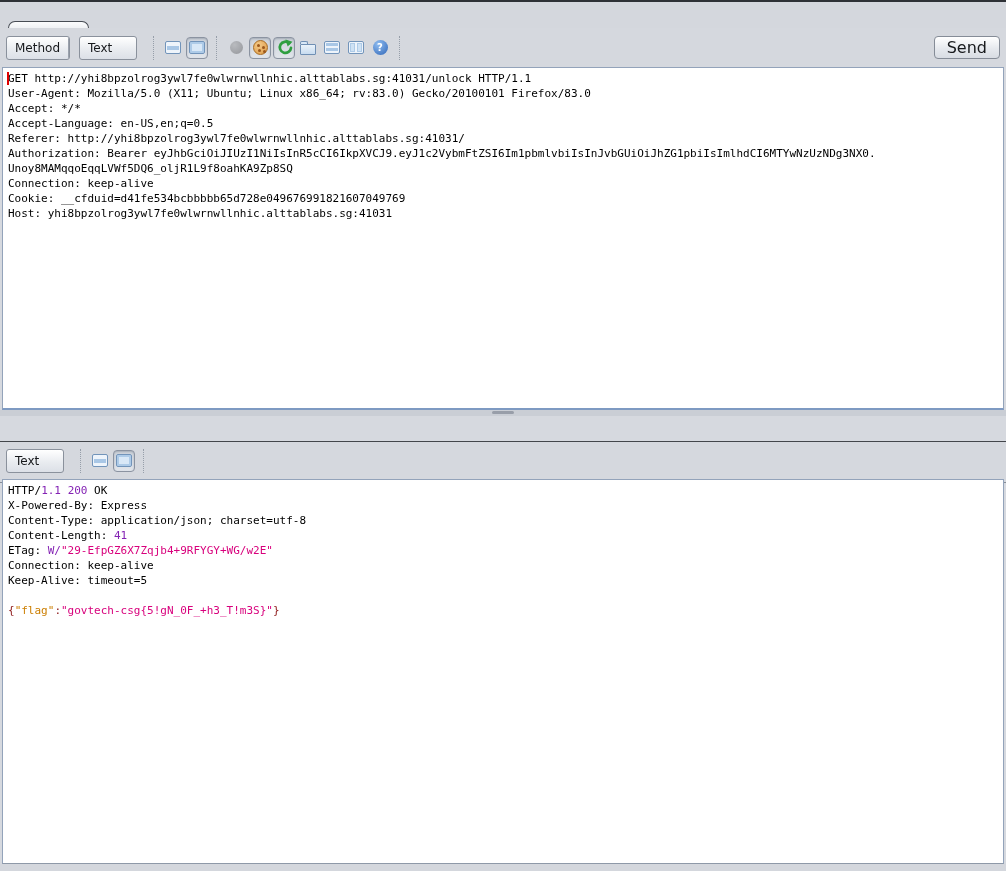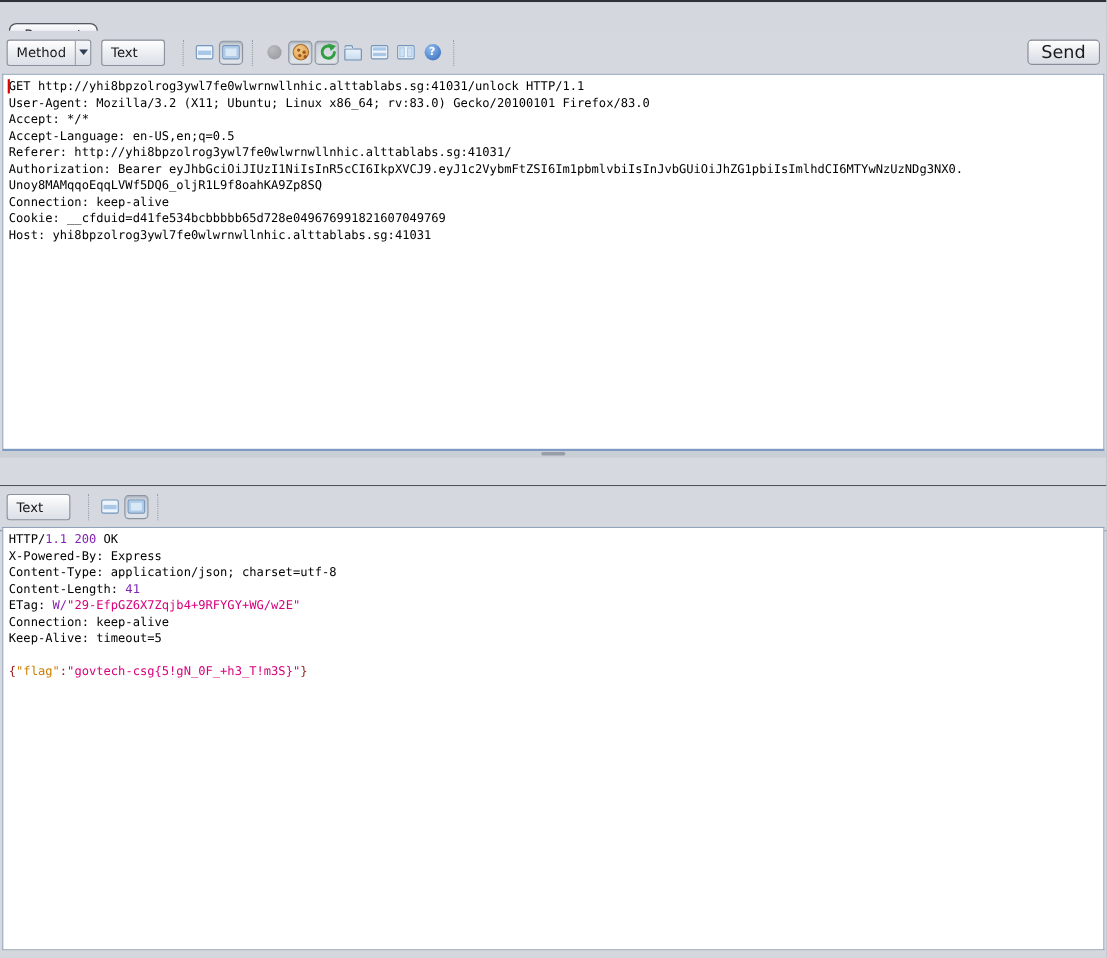--- a/index.html
+++ b/index.html
@@ -28,21 +28,21 @@
   
   .toolbar{position:absolute;left:0;width:100%;display:flex;align-items:center;background:#d5d8de;padding:0 6px;}
   .toolbar.req{top:28px;height:39px;}
   .toolbar.resp{top:442px;height:37px;}
   .combo{
     display:flex;align-items:stretch;height:24px;margin-right:9px;
     border:1px solid #8a919c;border-radius:3px;overflow:hidden;
     background:linear-gradient(#ffffff,#e9ecf0 55%,#dce0e7);cursor:default;
   }
   .combo-label{display:flex;align-items:center;padding:0 8px;font-size:12px;color:#17191c;}
-  .combo.method{width:77px;}
+  .combo.method{width:64px;}
   .combo.view{width:58px;gap:32px;}
   .combo-label{flex:1;}
   .combo-arrow{width:20px;display:flex;align-items:center;justify-content:center;border-left:1px solid #9aa1ac;background:linear-gradient(#f4f6f9,#d9dee5);}
   .tri{width:0;height:0;border-left:4px solid transparent;border-right:4px solid transparent;border-top:5px solid #2e3c55;}
 
   .tsep{width:0;height:24px;border-left:1px dotted #969ea9;margin:0 7px;}
   .igroup{display:flex;align-items:center;}
   .tbtn{
     width:22px;height:22px;display:flex;align-items:center;justify-content:center;
     border:1px solid transparent;border-radius:4px;margin:0 1px;cursor:default;position:relative;
@@ -178,21 +178,21 @@
         </span>
       </span>
     <span class="tsep"></span>
     <button class="send">Send</button>
   </div>
 
   <div class="textarea req">
     <div class="caret"></div>
     <div class="lines">
         <div class="tline">GET http://yhi8bpzolrog3ywl7fe0wlwrnwllnhic.alttablabs.sg:41031/unlock HTTP/1.1</div>
-        <div class="tline">User-Agent: Mozilla/3.2 (X11; Ubuntu; Linux x86_64; rv:83.0) Gecko/20100101 Firefox/83.0</div>
+        <div class="tline">User-Agent: Mozilla/5.0 (X11; Ubuntu; Linux x86_64; rv:83.0) Gecko/20100101 Firefox/83.0</div>
         <div class="tline">Accept: */*</div>
         <div class="tline">Accept-Language: en-US,en;q=0.5</div>
         <div class="tline">Referer: http://yhi8bpzolrog3ywl7fe0wlwrnwllnhic.alttablabs.sg:41031/</div>
         <div class="tline">Authorization: Bearer eyJhbGciOiJIUzI1NiIsInR5cCI6IkpXVCJ9.eyJ1c2VybmFtZSI6Im1pbmlvbiIsInJvbGUiOiJhZG1pbiIsImlhdCI6MTYwNzUzNDg3NX0.</div>
         <div class="tline">Unoy8MAMqqoEqqLVWf5DQ6_oljR1L9f8oahKA9Zp8SQ</div>
         <div class="tline">Connection: keep-alive</div>
         <div class="tline">Cookie: __cfduid=d41fe534bcbbbbb65d728e049676991821607049769</div>
         <div class="tline">Host: yhi8bpzolrog3ywl7fe0wlwrnwllnhic.alttablabs.sg:41031</div>
       </div>
   </div>

